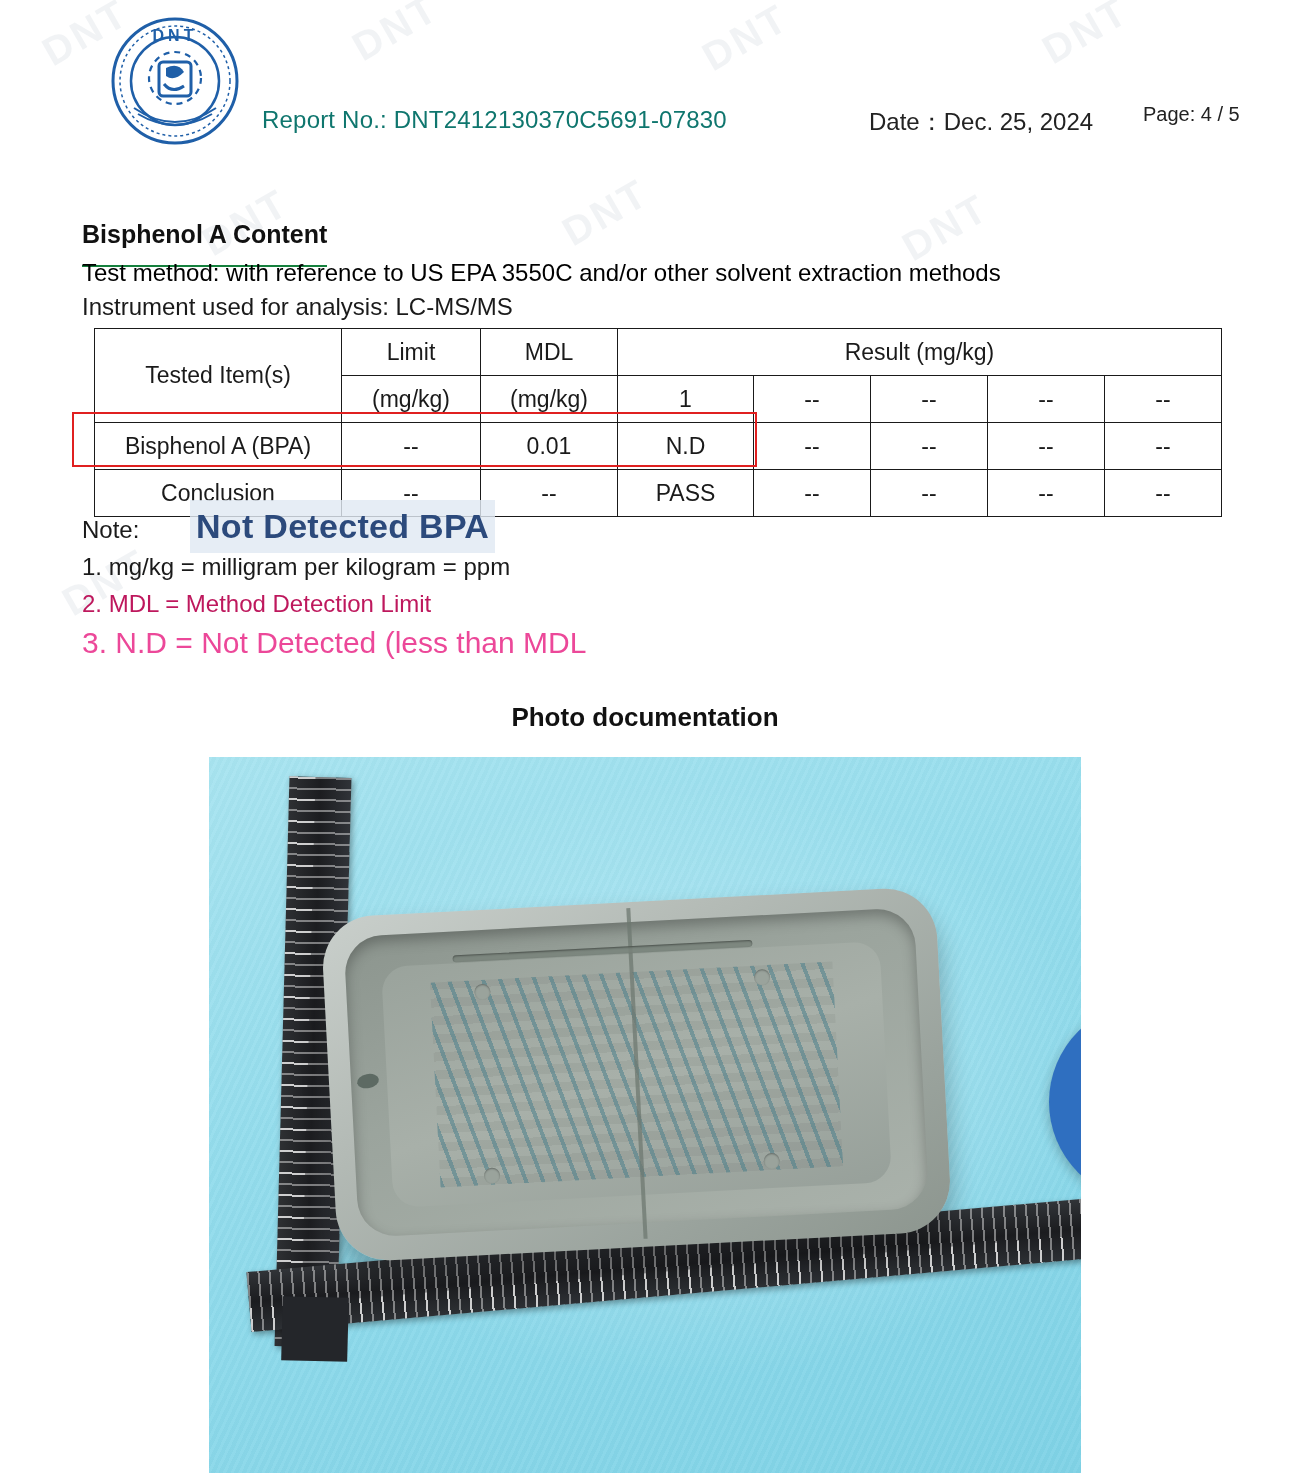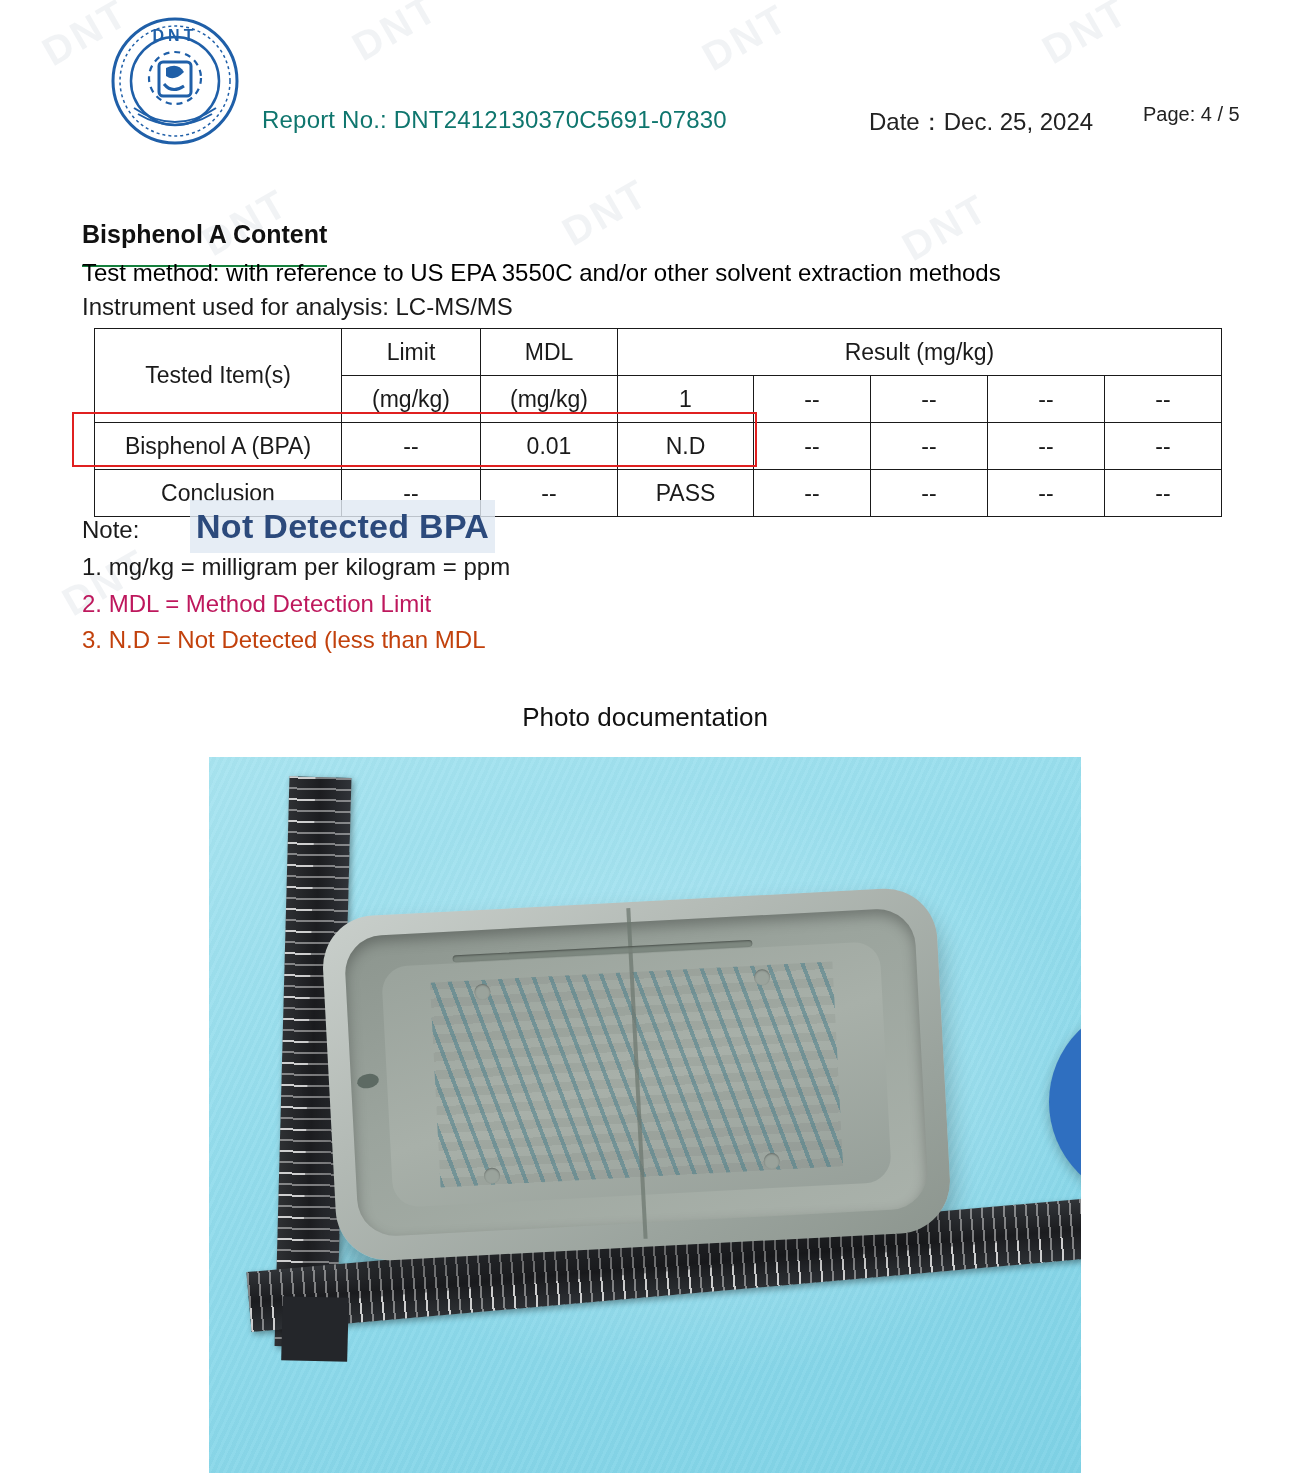--- a/index.html
+++ b/index.html
@@ -154,21 +154,21 @@
   
   .note-label {
     position: absolute;
     left: 82px;
     top: 516px;
     font-size: 24px;
     color: #1a1a1a;
   }
   .note-1 { position: absolute; left: 82px; top: 553px; font-size: 24px; color: #1a1a1a; white-space: nowrap;}
   .note-2 { position: absolute; left: 82px; top: 590px; font-size: 24px; color: #be185d; white-space: nowrap;}
-  .note-3 { position: absolute; left: 82px; top: 626px; font-size: 24px; color: #c2410c; white-space: nowrap;}
+  .note-3 { position: absolute; left: 82px; top: 626px; font-size: 30px; color: #ec4899; white-space: nowrap;}
 
   
   .wm {
     position: absolute;
     font-size: 40px;
     color: rgba(120,140,160,0.10);
     font-weight: bold;
     transform: rotate(-30deg);
     pointer-events: none;
     user-select: none;
@@ -183,21 +183,21 @@
     width: 1290px;
     height: 801px;
     background: #ffffff;
   }
   .photo-title {
     position: absolute;
     left: 0; right: 0;
     top: 30px;
     text-align: center;
     font-size: 26px;
-    font-weight: normal;
+    font-weight: bold;
     color: #111;
   }
   .photo-frame {
     position: absolute;
     left: 209px;
     top: 85px;
     width: 872px;
     height: 716px;
     background: #9fe0ef;
     overflow: hidden;

